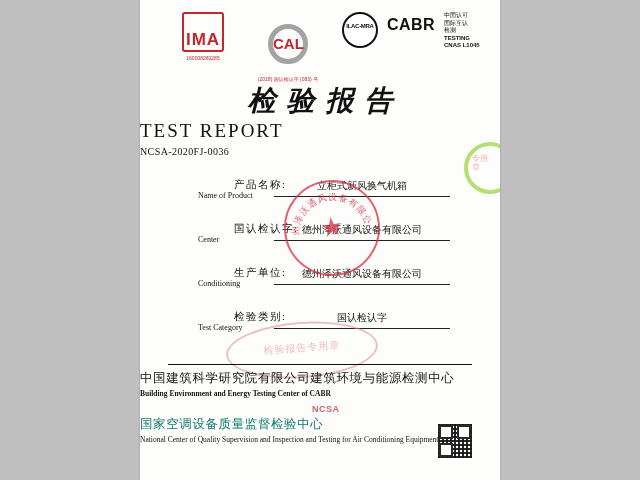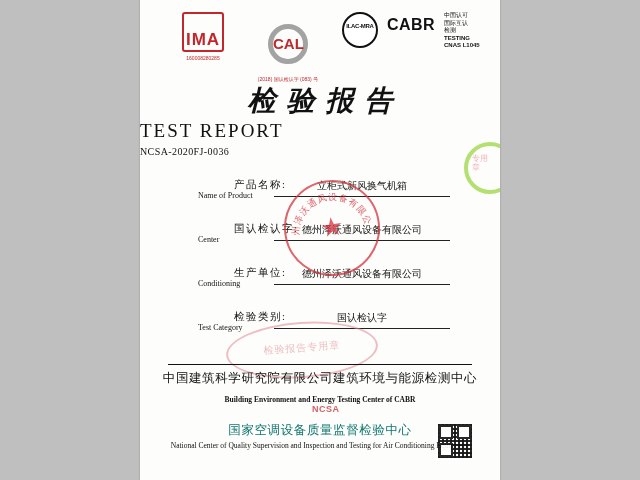--- a/index.html
+++ b/index.html
@@ -201,34 +201,33 @@
     position: absolute;
     left: 28px;
     right: 28px;
     top: 364px;
     border-bottom: 1.5px solid #111;
   }
   .footer {
     position: absolute;
     top: 370px;
     left: 0; right: 0;
-    text-align: center;
   }
   .f1 {
     font-size: 12.5px;
     color: #111;
     letter-spacing: 0.6px;
     font-family: "Liberation Serif", serif;
   }
   .f2 {
     font-size: 7.5px;
     color: #111;
     font-family: "Liberation Serif", serif;
     font-weight: bold;
-    margin-top: 8px;
+    margin-top: 2px;
   }
   .f3 {
     font-size: 12.5px;
     color: #0f766e;
     letter-spacing: 0.6px;
     margin-top: 18px;
     font-family: Liberation Serif, serif;
   }
   .f4 {
     font-size: 7.5px;

